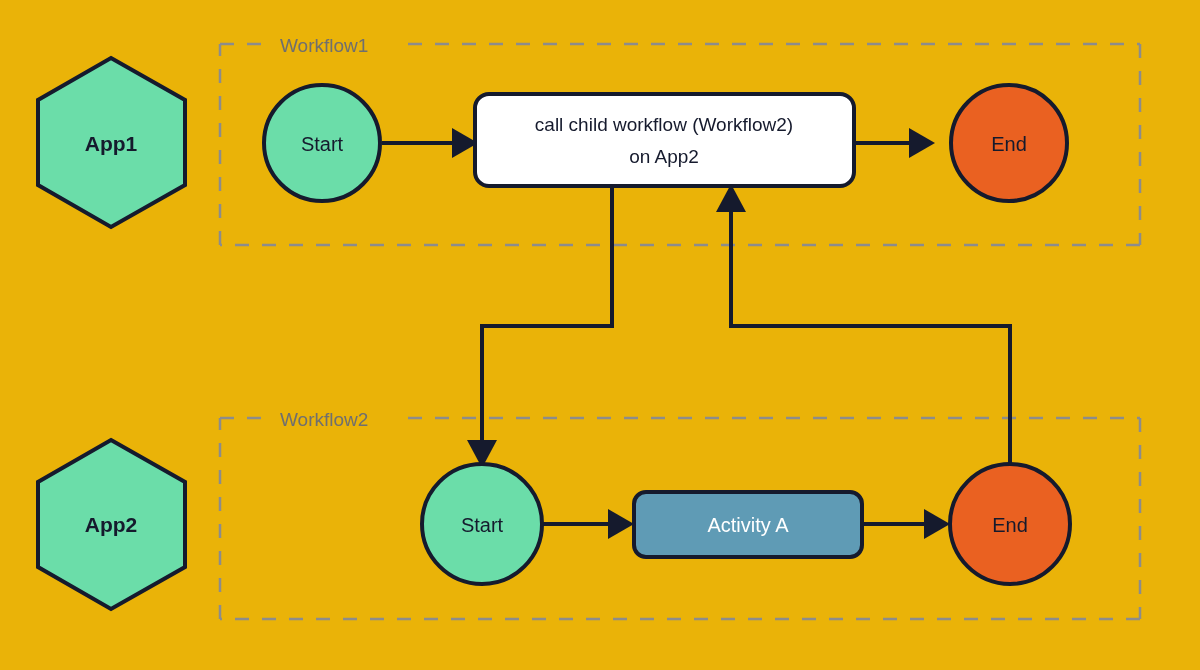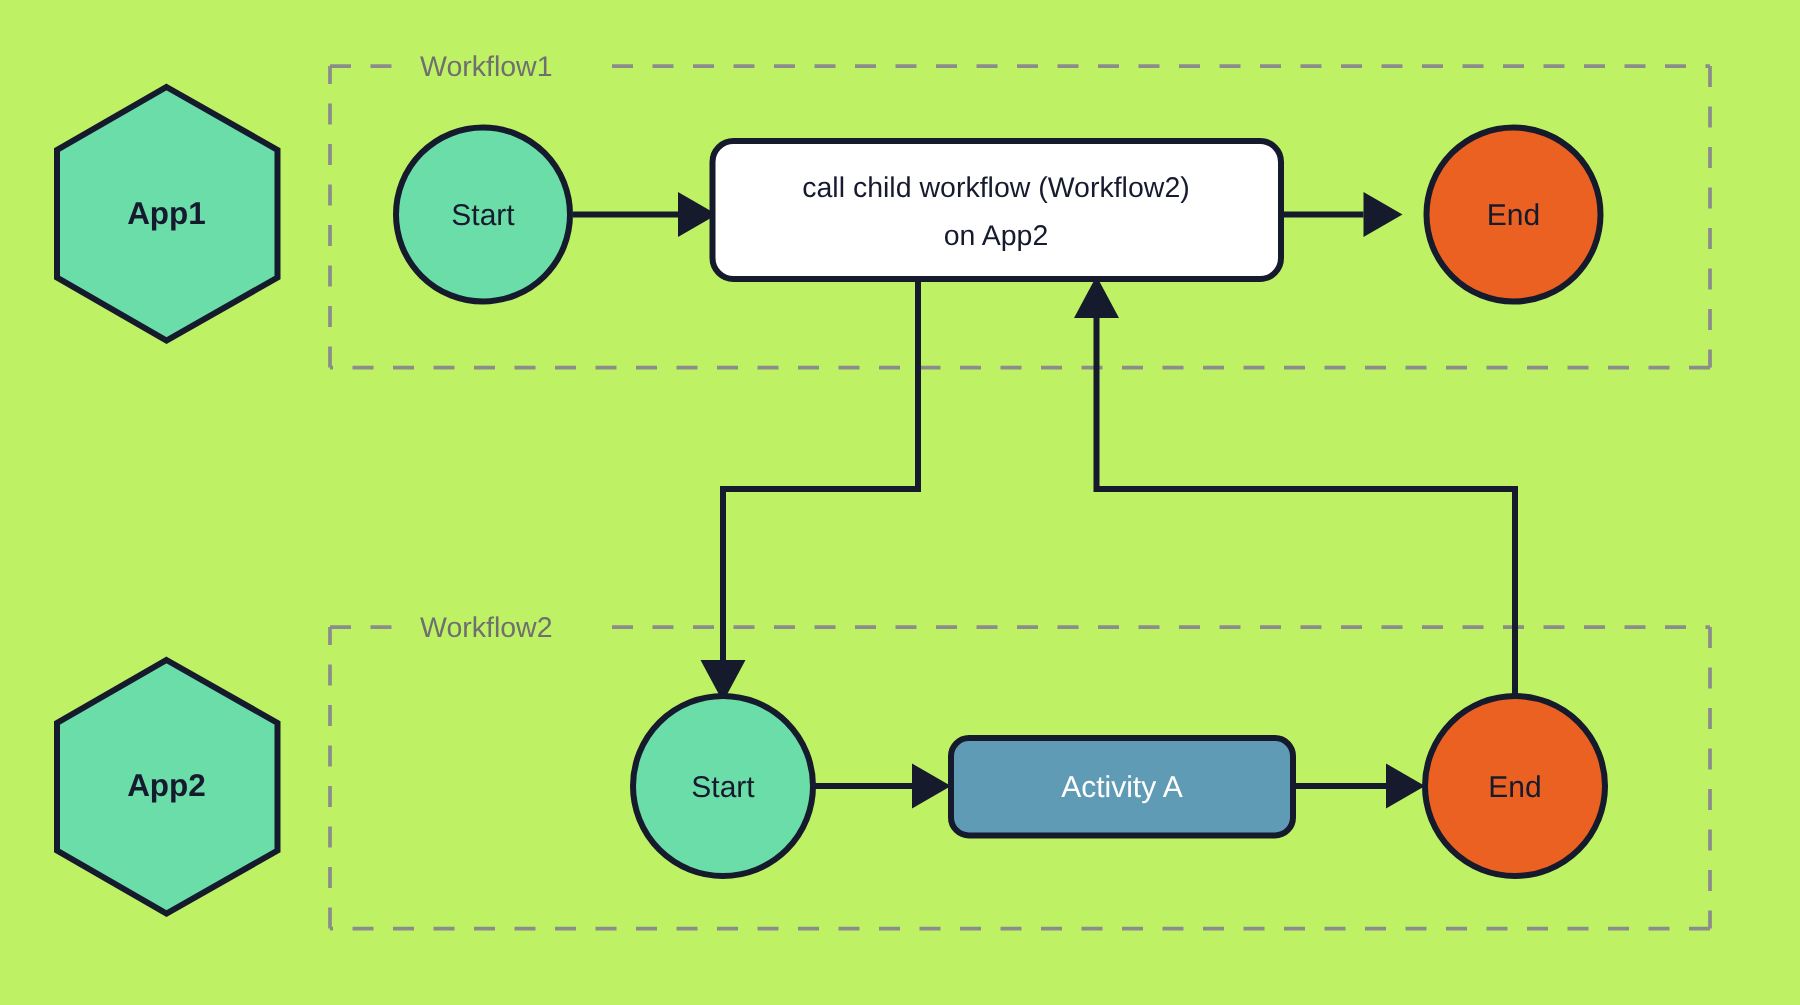--- a/index.html
+++ b/index.html
@@ -7,21 +7,21 @@
     padding: 0;
     background: #ffffff;
   }
   body {
     font-family: "Liberation Sans", sans-serif;
   }
   #canvas {
     position: relative;
     width: 1200px;
     height: 670px;
-    background: #bef264;
+    background: #eab308;
     overflow: hidden;
   }
   #diagram-svg {
     position: absolute;
     left: 0;
     top: 0;
     width: 1200px;
     height: 670px;
   }
   .node-label {

